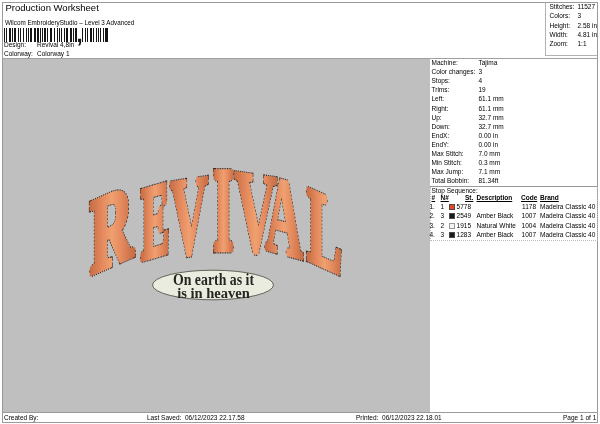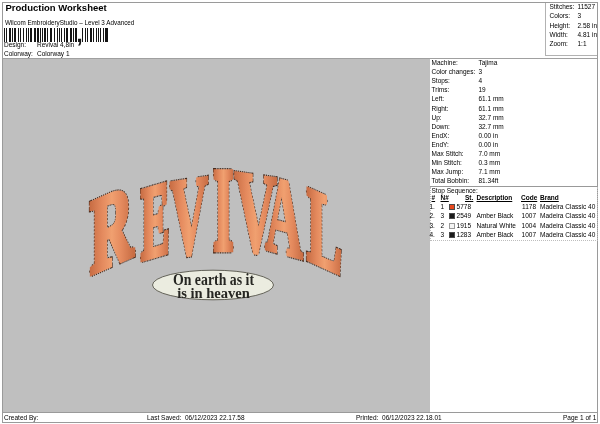--- a/index.html
+++ b/index.html
@@ -1,19 +1,19 @@
 <!DOCTYPE html>
 <html><head>
 <meta charset="utf-8">
 <style>
   html,body{margin:0;padding:0;}
   body{width:600px;height:424px;background:#fff;font-family:"Liberation Sans",sans-serif;position:relative;overflow:hidden;}
   .abs{position:absolute;}
   #border{left:2px;top:2px;width:594px;height:419px;border:1px solid #9a9a9a;}
-  #title{left:5.5px;top:1.5px;font-size:9.5px;font-weight:bold;color:#000;line-height:12px;}
+  #title{left:5.5px;top:1.5px;font-size:9.5px;font-weight:normal;color:#000;line-height:12px;}
   #subtitle{left:4.5px;top:19px;font-size:6.5px;color:#000;line-height:8px;transform:scaleX(0.97);transform-origin:0 0;}
   #statbox{left:545px;top:3px;width:51px;height:52px;border-left:1px solid #b2b2b2;border-bottom:1px solid #b2b2b2;}
   .srow{position:absolute;left:3.5px;font-size:6.5px;line-height:8px;color:#000;white-space:nowrap;}
   .srow b{font-weight:normal;position:absolute;left:28px;}
   #hline{left:3px;top:57.5px;width:594px;height:0;border-top:1px solid #a0a0a0;}
   #gray{left:3px;top:58.5px;width:427px;height:353.5px;background:#bfbfbf;}
   #design{left:0px;top:0px;width:600px;height:424px;}
   .mrow{position:absolute;left:431.5px;font-size:6.5px;line-height:8px;color:#000;white-space:nowrap;}
   .mrow span{position:absolute;left:47px;}
   #stopline{left:430px;top:185.8px;width:167px;height:0;border-top:1px solid #999;}

